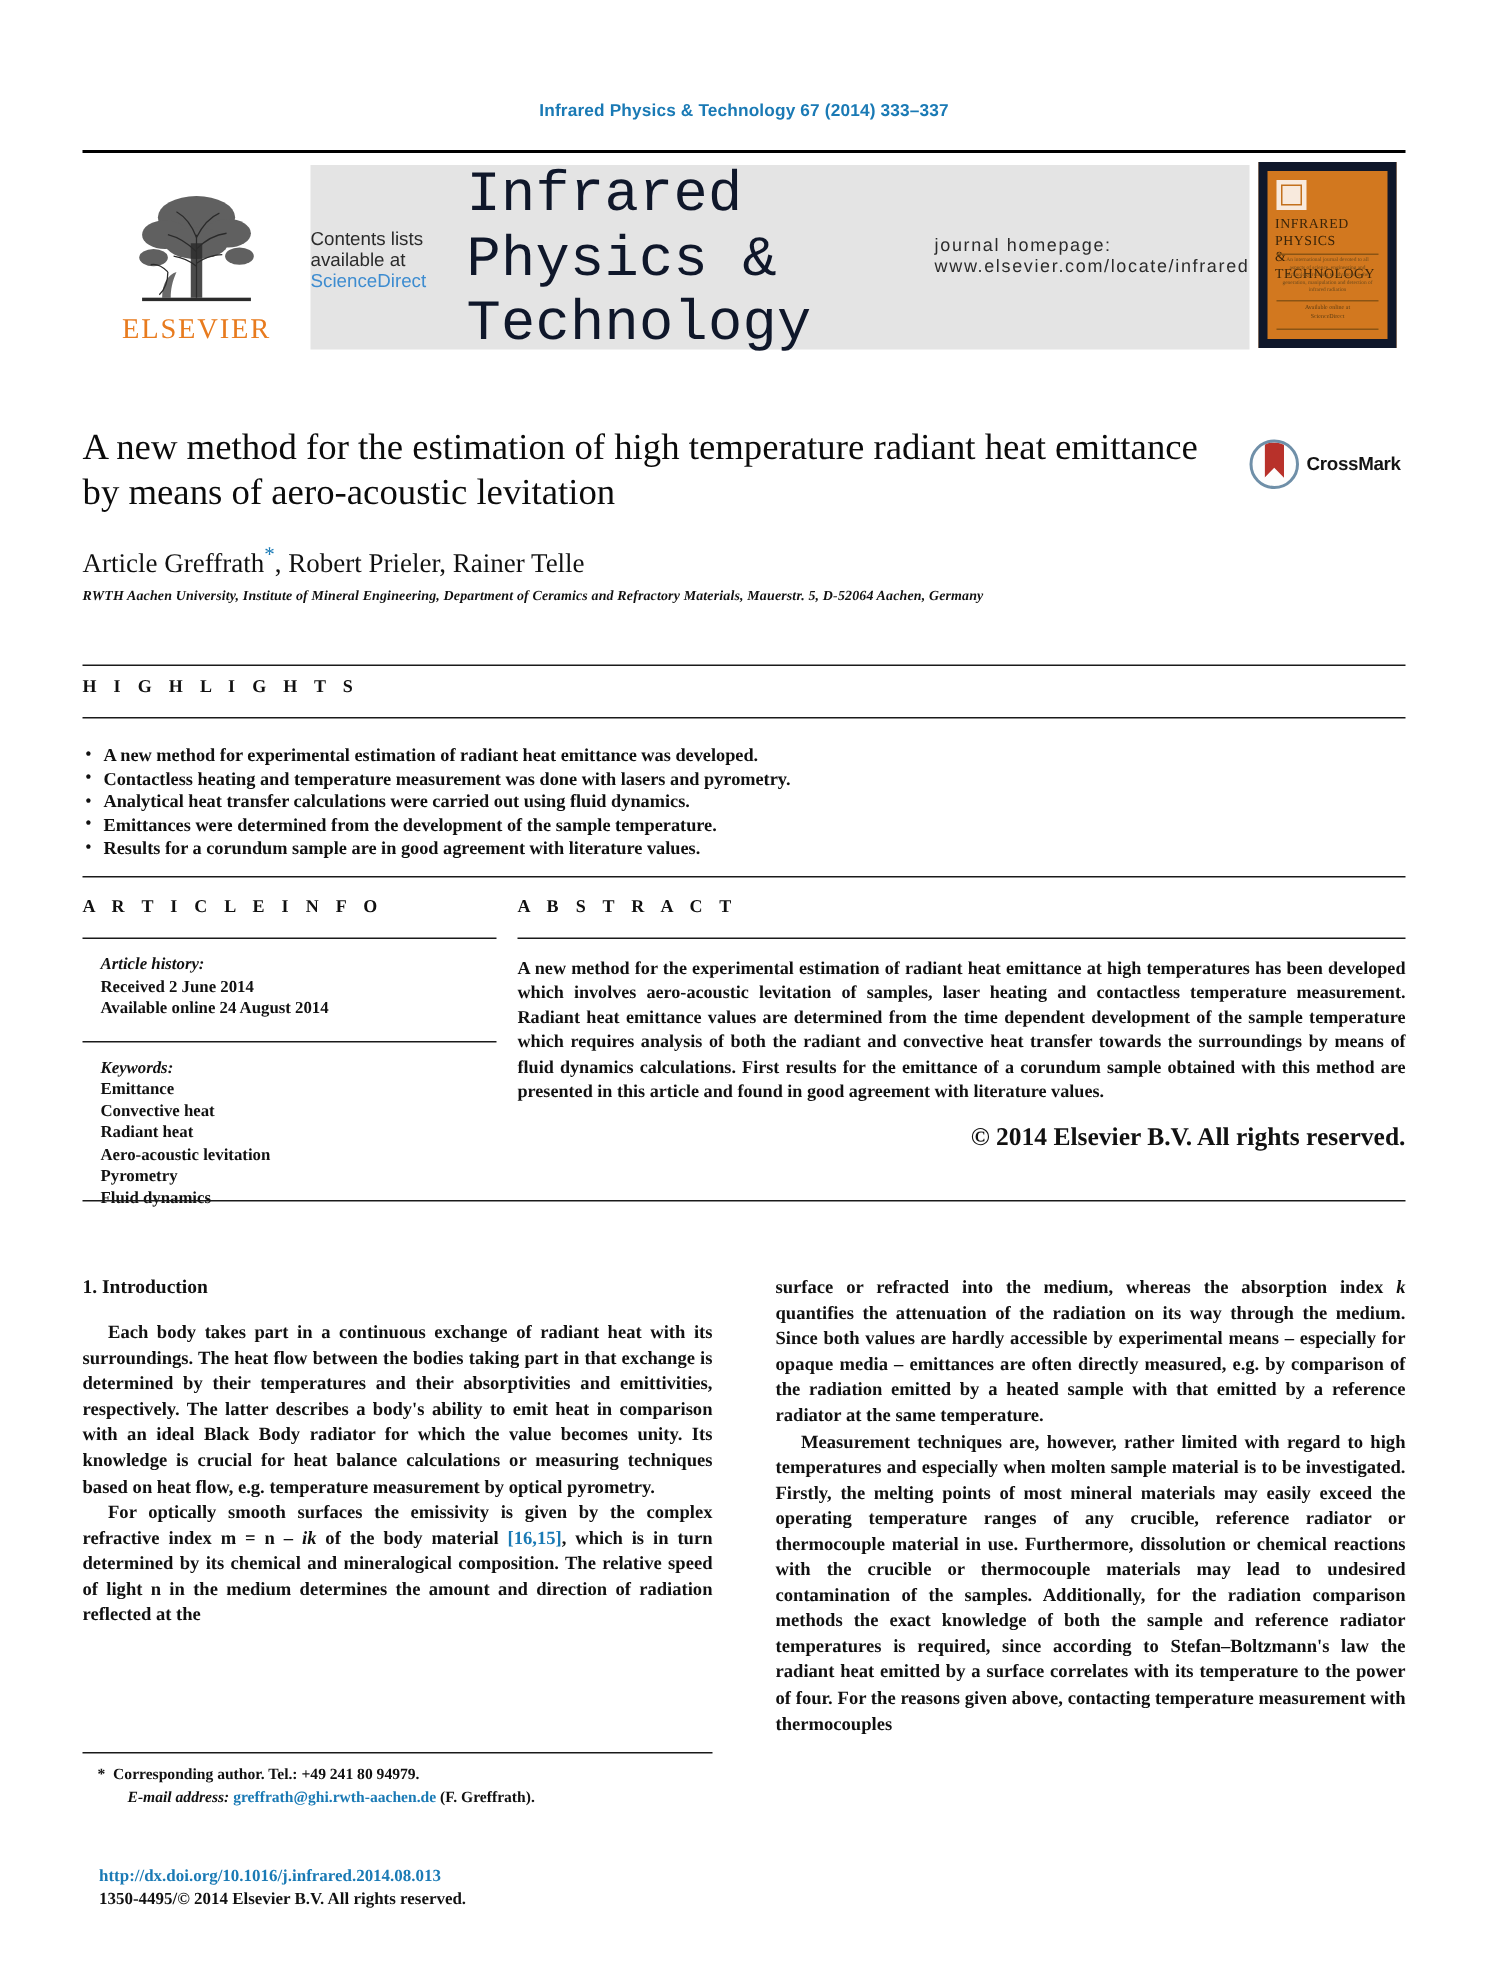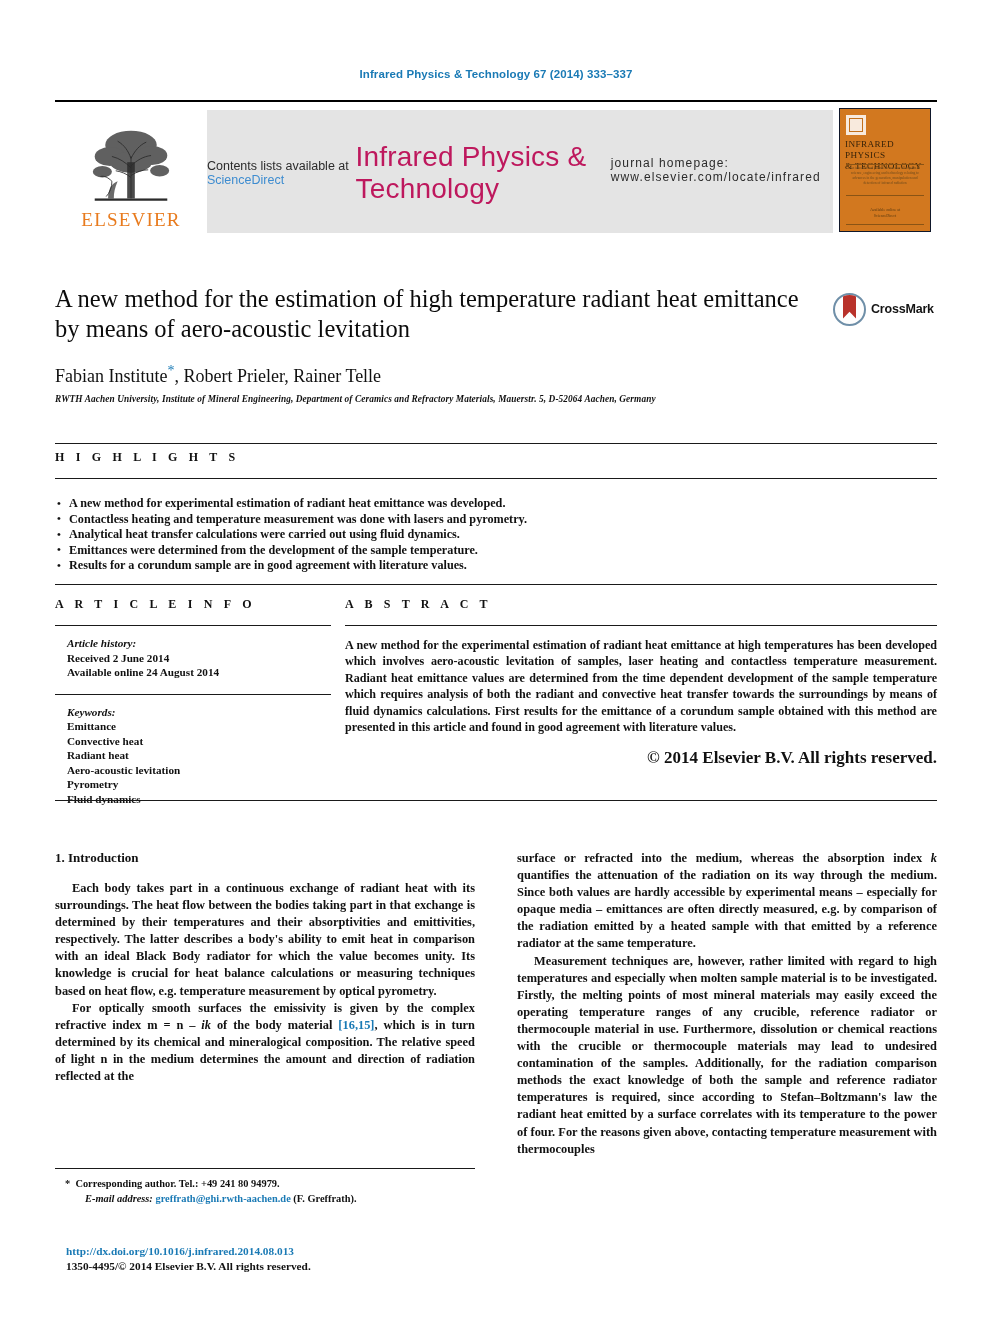--- a/index.html
+++ b/index.html
@@ -86,23 +86,23 @@
   .contents-line {
     font-family: "Liberation Sans", sans-serif;
     font-size: 12.5px;
     color: #2b2b2b;
     margin-top: 2px;
   }
   .contents-line .sd {
     color: #3d8cd0;
   }
   .journal-name {
-    font-family: Liberation Sans, sans-serif;
-    font-size: 28px;
-    color: #be185d;
+    font-family: Liberation Mono, monospace;
+    font-size: 38px;
+    color: #0f172a;
     margin-top: 17px;
     margin-bottom: 14px;
     letter-spacing: .2px;
   }
   .homepage-line {
     font-family: "Liberation Sans", sans-serif;
     font-size: 12px;
     color: #2b2b2b;
     letter-spacing: 1.1px;
     margin-bottom: 3px;
@@ -113,21 +113,21 @@
     display: flex;
     align-items: flex-start;
     justify-content: center;
     padding-top: 6px;
     box-sizing: border-box;
   }
   .cover {
     width: 92px;
     height: 124px;
     background: #d2781f;
-    border: 1px solid #0f172a;
+    border: 6px solid #0f172a;
     position: relative;
     box-sizing: border-box;
     overflow: hidden;
   }
   .cover-logo {
     position: absolute;
     top: 6px;
     left: 6px;
     width: 20px;
     height: 20px;
@@ -492,21 +492,21 @@
           <div class="cover-rule" style="bottom:6px"></div>
         </div>
       </div>
 
     </div>
   </div>
 
   <div class="titleblock">
     <h1 class="art-title">A new method for the estimation of high temperature radiant heat emittance by means of aero-acoustic levitation</h1>
     <div class="authors">
-      <span>Fabian Institute</span><span class="star">*</span><span>, Robert Prieler, Rainer Telle</span>
+      <span>Article Greffrath</span><span class="star">*</span><span>, Robert Prieler, Rainer Telle</span>
     </div>
     <div class="affil">RWTH Aachen University, Institute of Mineral Engineering, Department of Ceramics and Refractory Materials, Mauerstr. 5, D-52064 Aachen, Germany</div>
 
     <div class="crossmark">
       <div class="cm-badge">
         <div class="cm-ribbon"></div>
       </div>
       <div class="cm-word">CrossMark</div>
     </div>
   </div>

